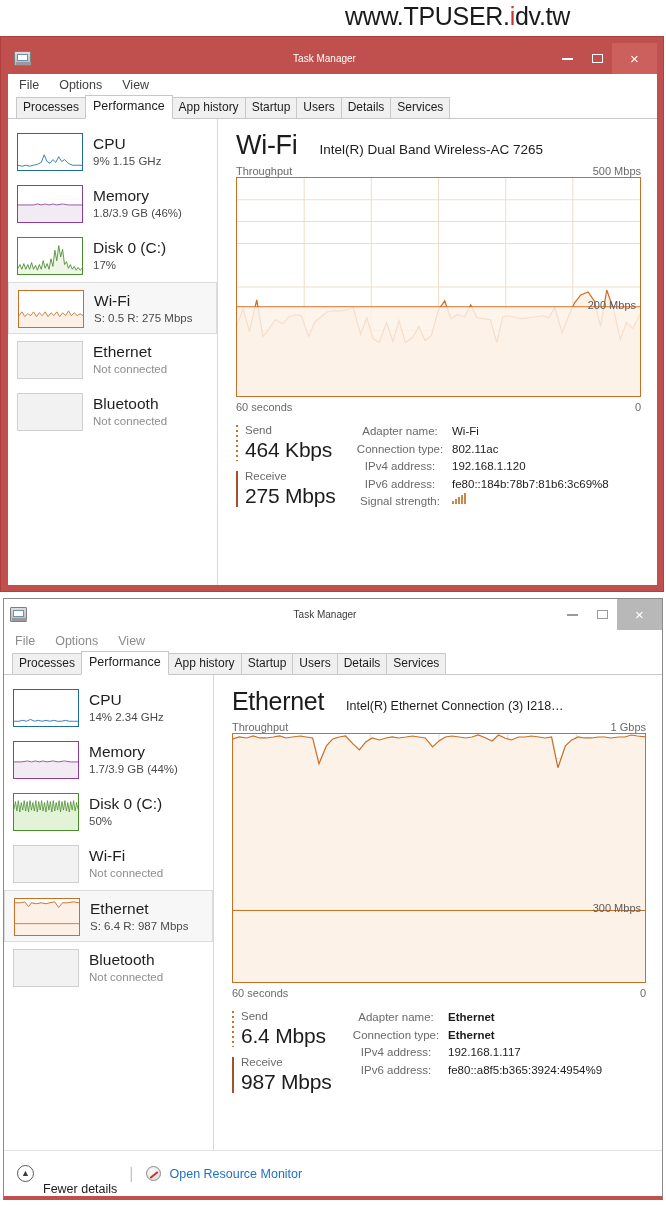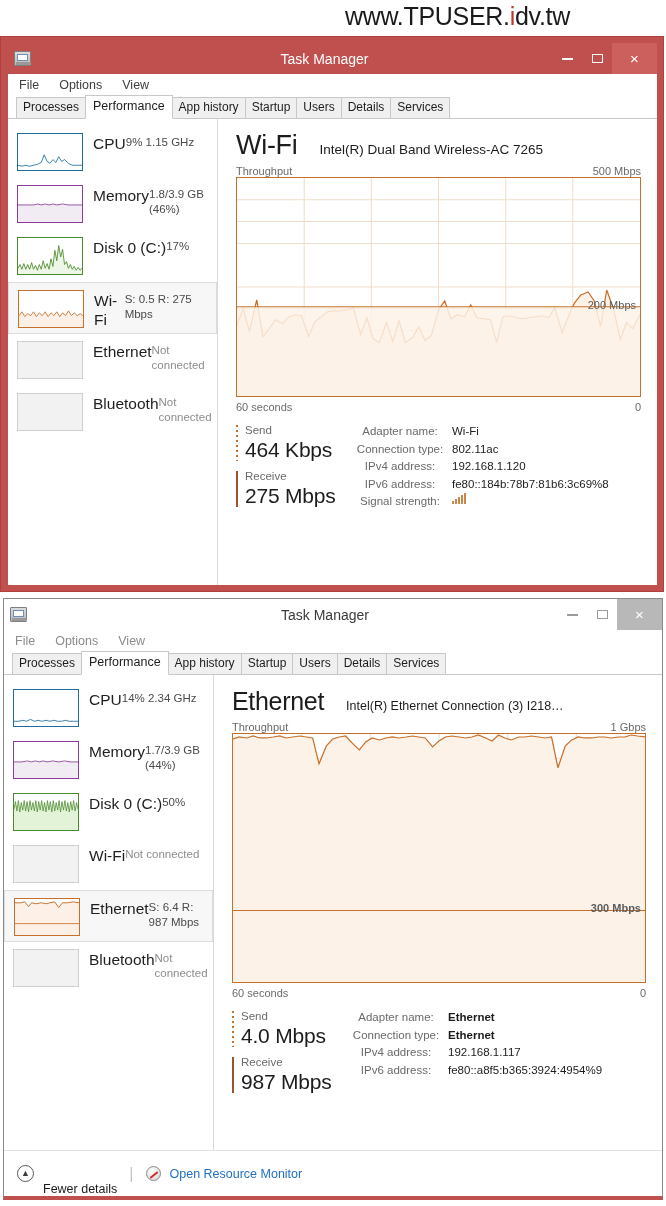--- a/index.html
+++ b/index.html
@@ -56,21 +56,21 @@
     content:""; position:absolute; left:2px; top:2px; right:2px; bottom:4px;
     background:#ffffff;
     box-shadow: inset 0 0 0 1px #6d8fb5;
   }
   .tb-icon::before{
     content:""; position:absolute; left:1px; bottom:0; width:15px; height:3px;
     background:#9a9a9a;
   }
   .tb-title {
     position: absolute; left: 0; right: 16px; text-align: center;
-    font-size: 14px; pointer-events: none;
+    font-size: 10px; pointer-events: none;
   }
   .tm-window.active .tb-title { color: #ffffff; }
   .tm-window.inactive .tb-title { color: #3b3b3b; }
   .tb-buttons { margin-left: auto; display: flex; height: 100%; }
   .tb-btn {
     width: 30px; height: 31px; display: flex; align-items: center;
     justify-content: center; font-size: 13px;
   }
   .tm-window.active .tb-btn { color: #ffffff; }
   .tm-window.inactive .tb-btn { color: #9a9a9a; }
@@ -119,37 +119,37 @@
     display: flex; align-items: flex-start; gap: 10px;
     padding: 7px 8px 7px 9px; height: 52px;
   }
   .side-item.selected { background: #f7f7f7; border: 1px solid #dcdcdc; }
   .thumb {
     width: 66px; height: 38px; flex: 0 0 66px; position: relative;
     background: #ffffff; border: 1px solid #999;
   }
   .thumb svg { position:absolute; inset:0; width:100%; height:100%; display:block; }
   .thumb.empty { background:#f2f2f2; border-color:#cfcfcf; }
-  .side-text { display: flex; justify-content: center; padding-top:1px; }
+  .side-text { display: flex; flex-direction: column; justify-content: center; padding-top:1px; }
   .side-title { font-size: 15.5px; color: #1e1e1e; line-height: 19px; }
   .side-sub { font-size: 11.5px; color: #4a4a4a; line-height: 15px; margin-top:1px; }
   .side-sub.muted { color: #8d8d8d; }
 
   
   .mainpane { flex: 1; padding: 10px 16px 0 18px; min-width: 0; position: relative; }
   .main-head { display: flex; align-items: baseline; gap: 22px; }
   .main-title { font-size: 27px; color: #1c1c1c; letter-spacing: -0.3px; line-height:32px; }
   .main-title.small { font-size: 25px; }
   .main-adapter { font-size: 13.5px; color: #1c1c1c; }
   .main-adapter.sm { font-size: 12.5px; }
 
   .axis-row { display: flex; justify-content: space-between; margin-top: 4px;
               font-size: 11px; color: #6a6a6a; }
   .chart-box { position: relative; border: 1px solid #c8702a; height: 220px; }
-  .chart-box.tall { height: 250px; font-weight: bold; }
+  .chart-box.tall { height: 250px; }
   .chart-box svg { position:absolute; inset:0; width:100%; height:100%; display:block; }
   .chart-label {
     position: absolute; right: 4px; font-size: 11px; color: #5c5c5c; margin-top: 8px;
   }
 
   
   .detail-wrap { display: flex; margin-top: 10px; }
   .stats { width: 112px; flex: 0 0 112px; }
   .stat-block { padding-left: 9px; position: relative; margin-bottom: 6px; }
   .stat-block .bar {
@@ -551,21 +551,21 @@
           <div class="axis-row">
             <span>60 seconds</span>
             <span>0</span>
           </div>
 
           <div class="detail-wrap">
             <div class="stats">
               <div class="stat-block">
                 <span class="bar dotted"></span>
                 <div class="stat-label">Send</div>
-                <div class="stat-value">4.0 Mbps</div>
+                <div class="stat-value">6.4 Mbps</div>
               </div>
               <div class="stat-block">
                 <span class="bar solid"></span>
                 <div class="stat-label">Receive</div>
                 <div class="stat-value">987 Mbps</div>
               </div>
             </div>
 
             <div class="infotable">
               <div class="info-row">

